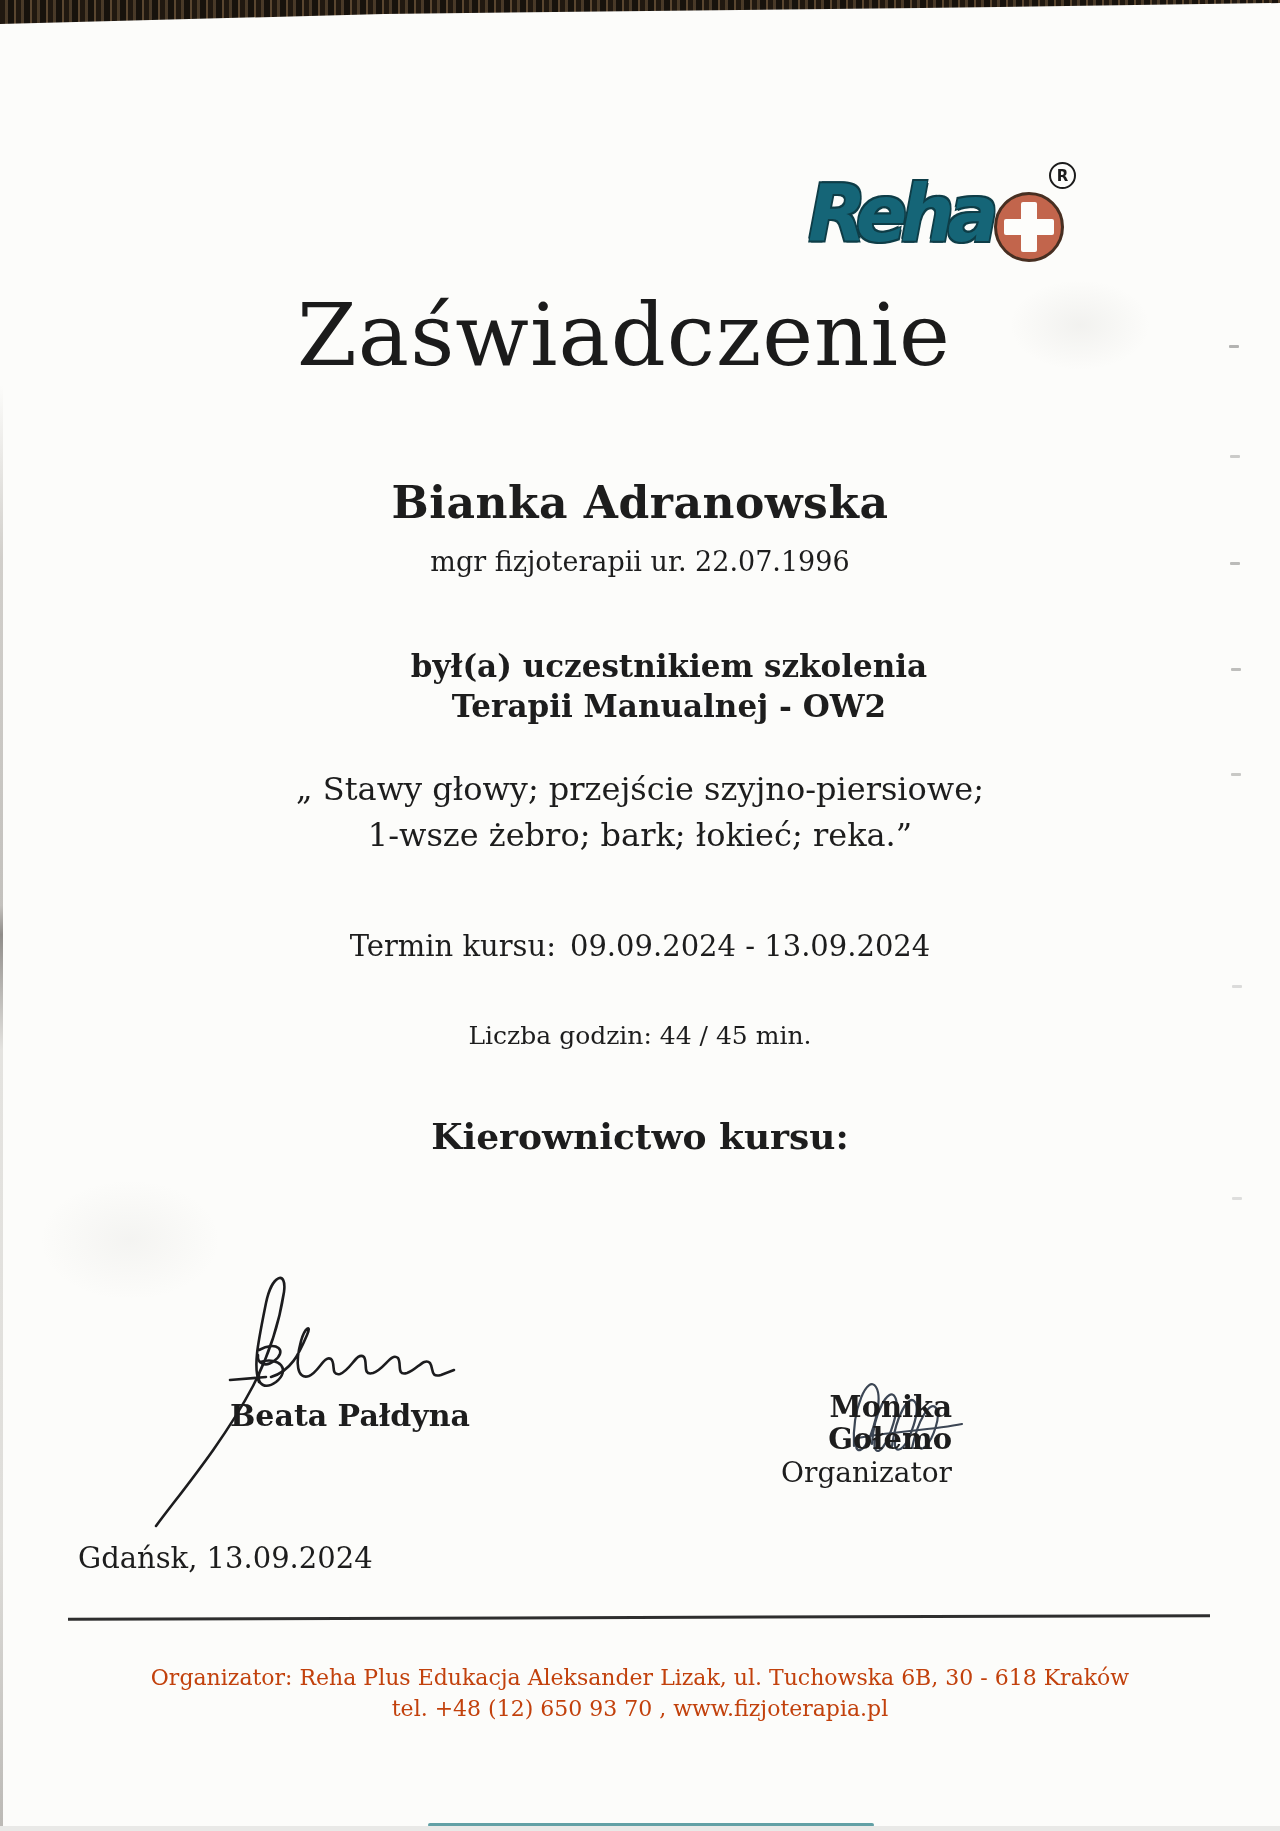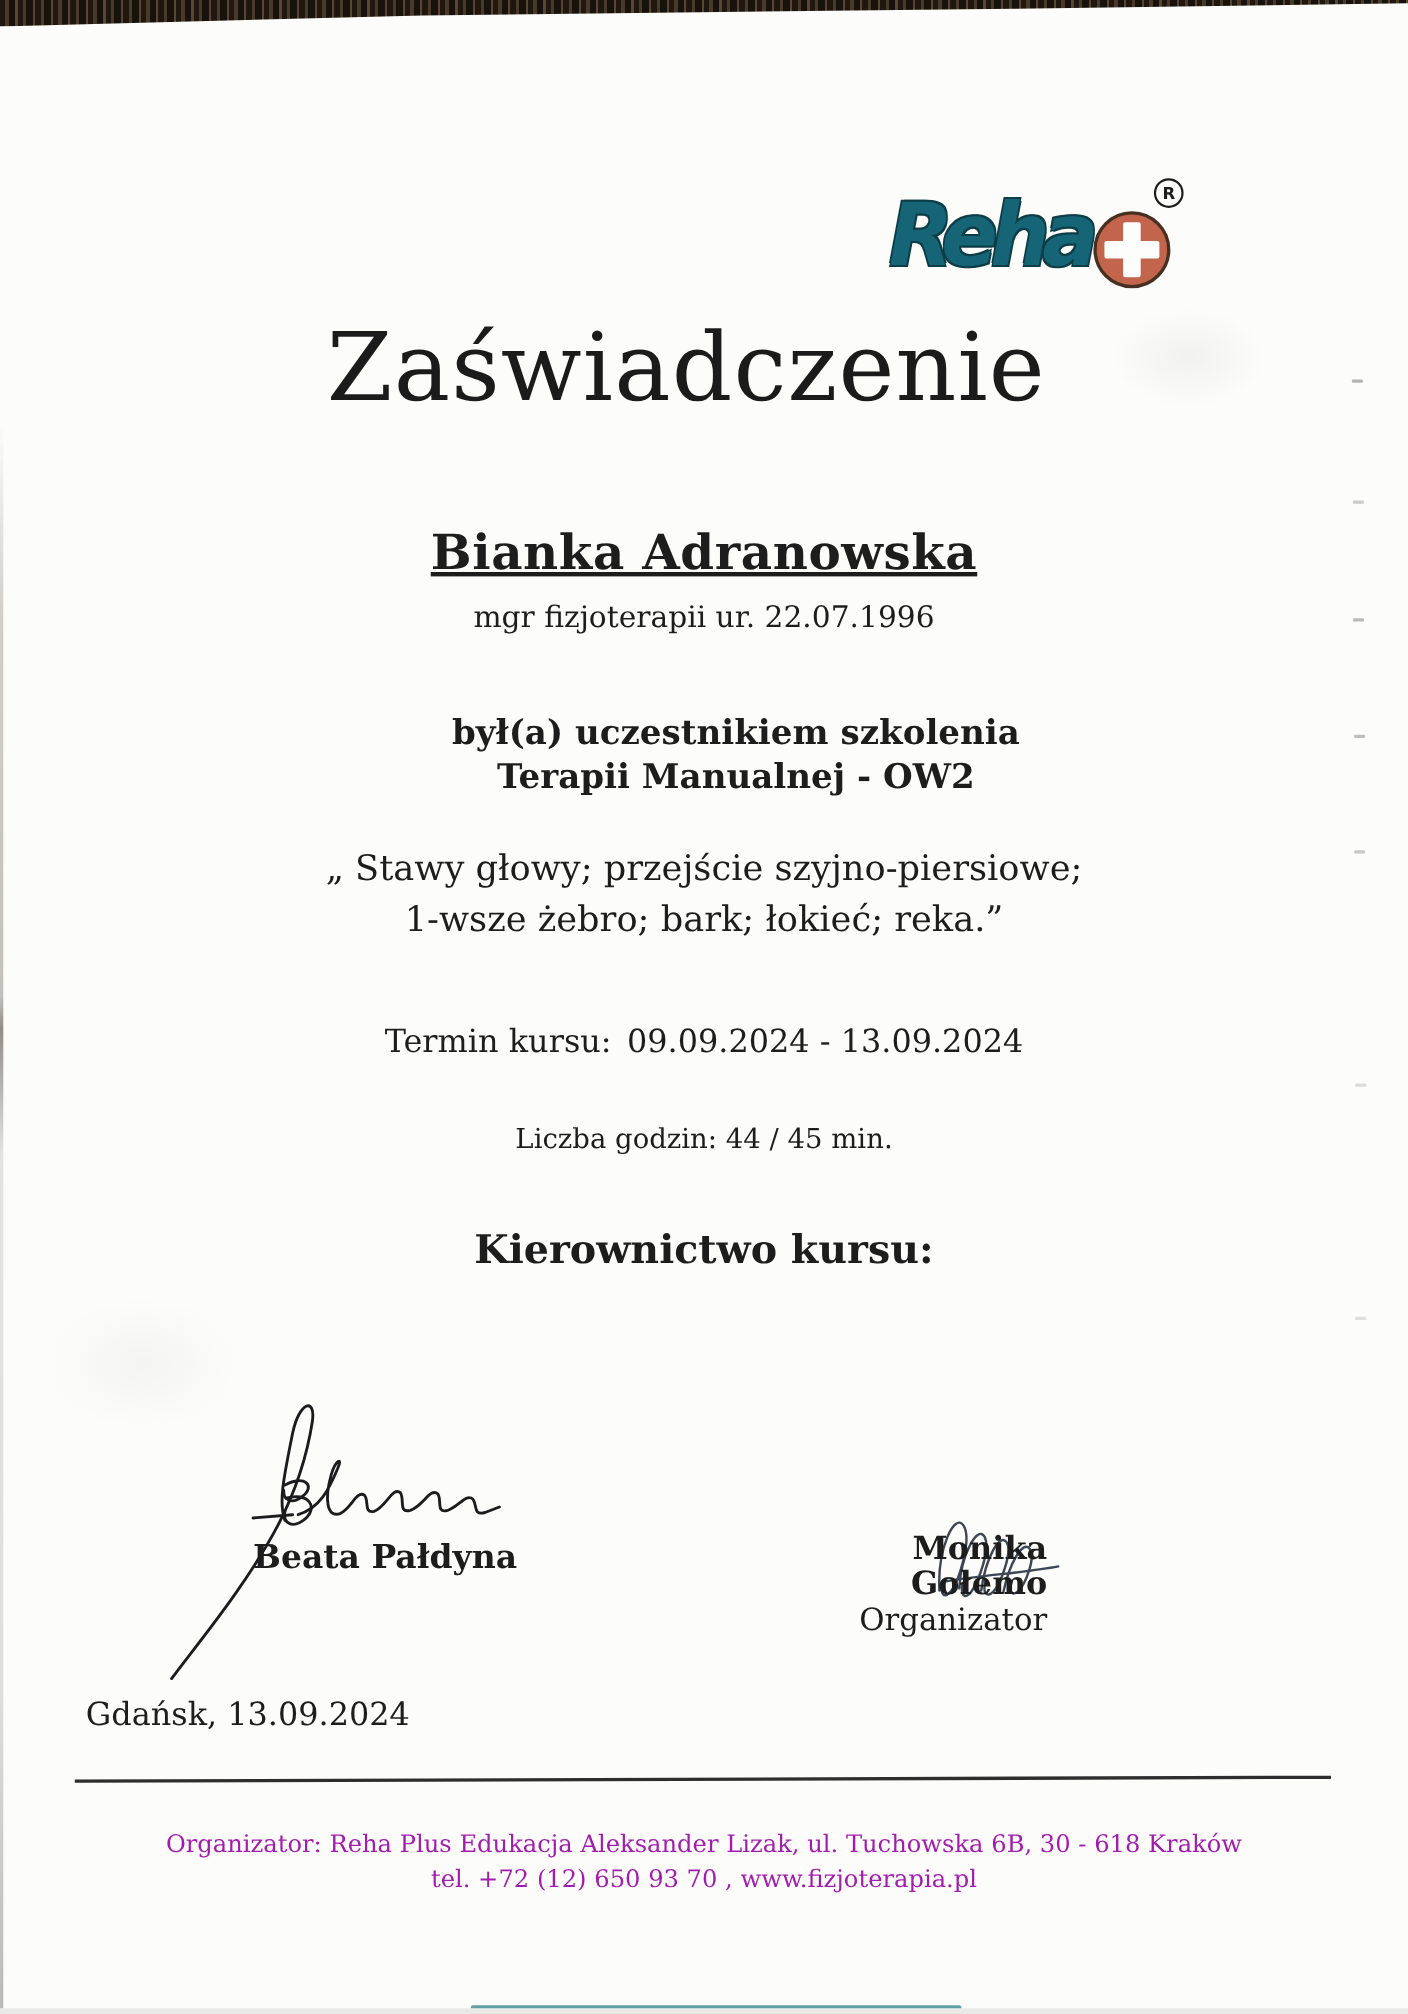--- a/index.html
+++ b/index.html
@@ -68,40 +68,40 @@
   .logo-plus-circle .bar-h{left:7px;top:24px;width:50px;height:16px;}
   .registered{
     position:absolute;left:249px;top:12px;width:27px;height:27px;
     border:2.5px solid #1c1c1c;border-radius:50%;box-sizing:border-box;
     font-family:"DejaVu Sans", sans-serif;font-size:15px;font-weight:bold;font-style:normal;
     color:#1c1c1c;display:flex;align-items:center;justify-content:center;background:#fdfdfb;
   }
   
   .cline{position:absolute;left:0;width:1280px;text-align:center;}
   .doc-title{top:288px;font-size:86px;line-height:1.1;letter-spacing:1px;transform:translateX(-16px);color:#1b1b1b;}
-  .p-name{top:477px;font-size:44px;font-weight:bold;letter-spacing:.5px;text-decoration:underline;}
+  .p-name{top:477px;font-size:44px;font-weight:bold;letter-spacing:.5px;}
   .p-details{top:546px;font-size:27px;}
   .course-lines{top:646px;font-size:31px;font-weight:bold;line-height:1.3;padding-left:29px;}
   .quote-lines{top:766px;font-size:32px;font-weight:normal;line-height:1.44;}
   .termin{top:929px;font-size:29px;}
   .termin .gap{display:inline-block;width:14px;}
   .liczba{top:1021px;font-size:25px;}
   .kierownictwo{top:1115px;font-size:36px;font-weight:bold;}
   .instruktor{top:1189px;font-size:33px;font-weight:bold;letter-spacing:-0.3px;}
   
   .sig-left-svg{position:absolute;left:118px;top:1258px;width:370px;height:275px;}
   .sig-left-name{position:absolute;left:230px;top:1398px;font-size:30px;font-weight:bold;}
   .sig-right{position:absolute;left:742px;top:1392px;width:210px;text-align:right;}
   .sig-right-name{font-size:29px;font-weight:bold;line-height:1.1;}
   .sig-right-role{font-size:28px;line-height:1.2;}
   .sig-right-svg{position:absolute;left:840px;top:1366px;width:140px;height:105px;}
   
   .place-date{position:absolute;left:78px;top:1541px;font-size:29px;}
   .rule{position:absolute;left:68px;top:1616px;width:1142px;height:3px;background:#2e2e2e;transform:rotate(-0.18deg);}
-  .footer{position:absolute;left:0;top:1662px;width:1280px;text-align:center;font-size:22px;line-height:1.42;color:#a21caf;}
+  .footer{position:absolute;left:0;top:1662px;width:1280px;text-align:center;font-size:22px;line-height:1.42;color:#c2410c;}
 </style>
 </head>
 <body>
 
 <div class="page">
 
   <div class="top-scan-band"></div>
   <div class="left-edge-line"></div>
   <div class="noise-a"></div>
   <div class="noise-b"></div>
@@ -168,16 +168,16 @@
   </svg>
   <div class="sig-right">
     <div class="sig-right-name">Monika Gołemo</div>
     <div class="sig-right-role">Organizator</div>
   </div>
 
   <div class="place-date">Gdańsk, 13.09.2024</div>
   <div class="rule"></div>
   <div class="footer">
     <div>Organizator: Reha Plus Edukacja Aleksander Lizak, ul. Tuchowska 6B, 30 - 618 Kraków</div>
-    <div>tel. +72 (12) 650 93 70 , www.fizjoterapia.pl</div>
+    <div>tel. +48 (12) 650 93 70 , www.fizjoterapia.pl</div>
   </div>
 
 </div>
 
 </body></html>

